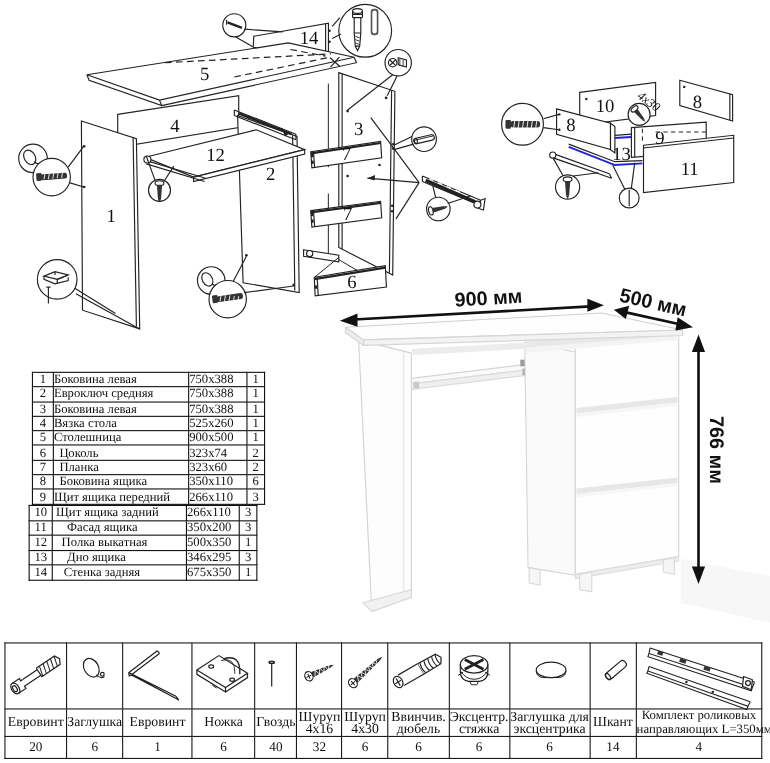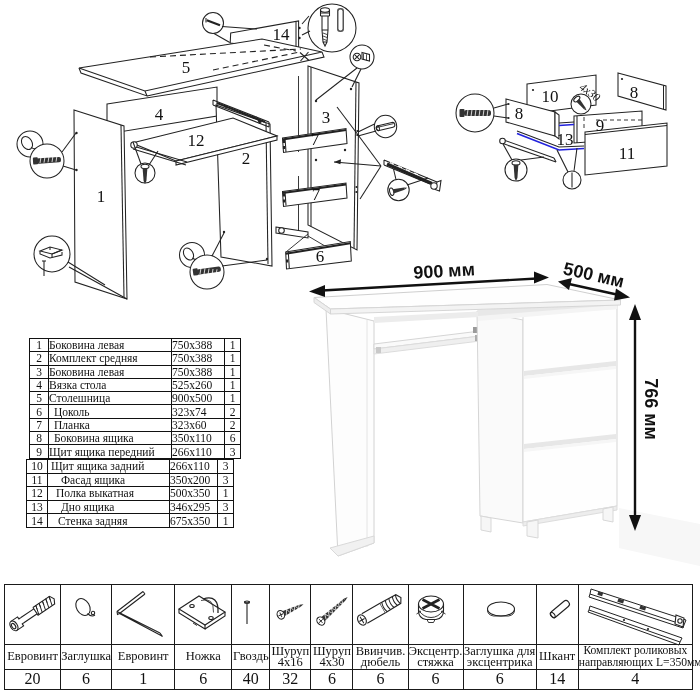--- a/index.html
+++ b/index.html
@@ -10,21 +10,21 @@
   .pt{position:absolute;font-family:"Liberation Serif",serif;color:#111;}
   .pt td{border:1px solid #111;padding:0;white-space:nowrap;overflow:hidden;
          font-size:11.5px;line-height:12px;vertical-align:middle;}
   .pt td.n{text-align:center;}
   .pt td.s{}
   .pt td.q{text-align:center;}
   #hw{position:absolute;left:4px;top:584px;width:689px;font-family:"Liberation Serif",serif;color:#111;}
   #hw td{border:1.4px solid #1a1a1a;padding:0;text-align:center;vertical-align:middle;white-space:nowrap;}
   #hw tr.icons td{height:59px;}
   #hw tr.names td{height:24px;font-size:12.5px;line-height:11.5px;}
-  #hw tr.qty td{height:18.5px;font-size:16px;line-height:16px;margin-top:20px;}
+  #hw tr.qty td{height:18.5px;font-size:12px;line-height:16px;margin-top:20px;}
   #title{position:absolute;left:0;top:562px;width:656px;text-align:center;
          font-size:20px;letter-spacing:1.05px;color:#000;font-family:"Liberation Serif",serif;}
 </style>
 </head>
 <body>
 <div id="page">
 
 <table class="pt" style="left:29px;top:338px;width:211px;">
 <colgroup>
         <col style="width:19px">
@@ -34,21 +34,21 @@
       </colgroup>
 <tbody>
         <tr style="height:13.3px">
           <td class="n">1</td>
           <td>Боковина левая</td>
           <td class="s">750х388</td>
           <td class="q">1</td>
         </tr>
 <tr style="height:13.3px">
           <td class="n">2</td>
-          <td>Комплект средняя</td>
+          <td>Евроключ средняя</td>
           <td class="s">750х388</td>
           <td class="q">1</td>
         </tr>
 <tr style="height:13.3px">
           <td class="n">3</td>
           <td>Боковина левая</td>
           <td class="s">750х388</td>
           <td class="q">1</td>
         </tr>
 <tr style="height:13.3px">

